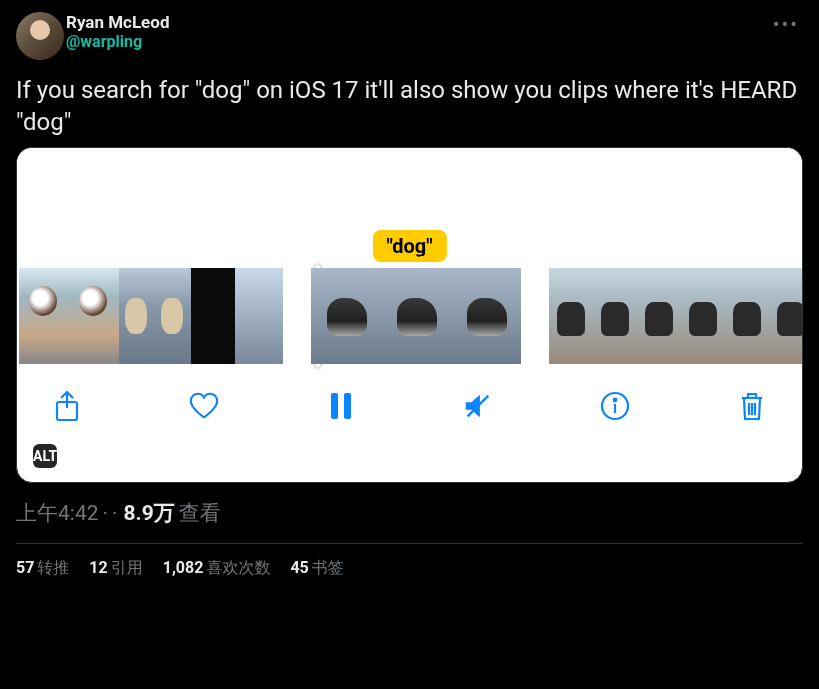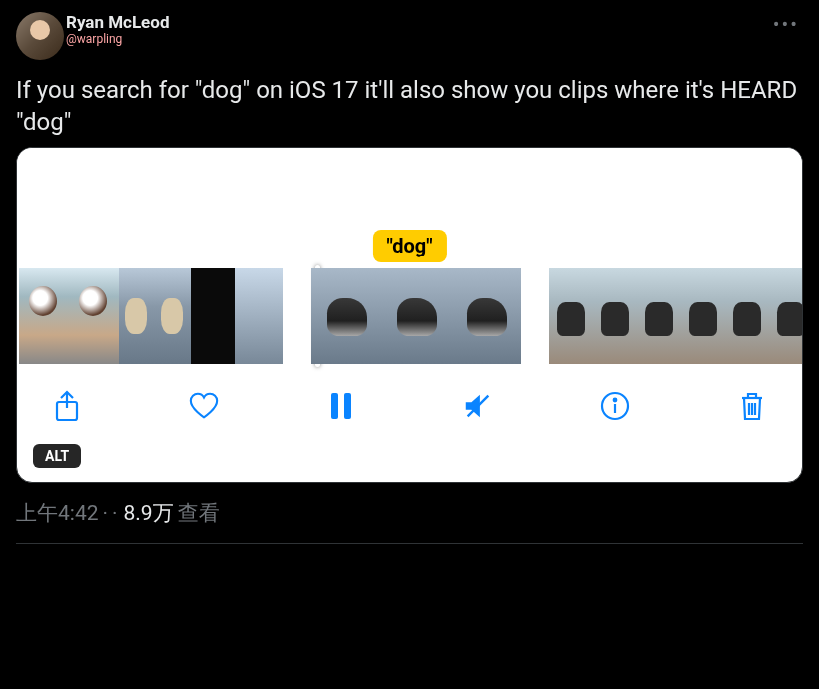--- a/index.html
+++ b/index.html
@@ -37,22 +37,23 @@
     background: #e8c8a8;
     border-radius: 50%;
   }
   .names { flex: 1; }
   .display-name {
     font-weight: 700;
     font-size: 17px;
     color: #e7e9ea;
   }
   .handle {
-    font-size: 12px;
-    color: #fca5a5;
+    font-size: 16px;
+    color: #14b8a6;
+    font-weight: bold;
   }
   .more {
     color: #71767b;
     font-size: 20px;
     letter-spacing: 2px;
     padding: 0 4px;
   }
   .body-text {
     font-size: 24px;
     line-height: 1.35;
@@ -197,36 +198,36 @@
     justify-content: center;
   }
   .alt-badge {
     position: absolute;
     left: 16px;
     bottom: 14px;
     background: rgba(0,0,0,0.85);
     color: #fff;
     font-size: 14px;
     font-weight: 700;
-    padding: 4px 12px;
+    padding: 4px 0;
     border-radius: 6px;
     text-align: center;
   }
   .meta {
     margin-top: 16px;
     color: #71767b;
     font-size: 21px;
     display: flex;
     flex-wrap: wrap;
     gap: 4px;
     align-items: center;
   }
   .meta .views-count {
     color: #e7e9ea;
-    font-weight: 400;
+    font-weight: 700;
     margin-left: 2px;
   }
   .divider {
     border-top: 1px solid #2f3336;
     margin-top: 16px;
     margin-bottom: 14px;
   }
   .stats {
     display: flex;
     gap: 20px;
@@ -338,14 +339,28 @@
   <div class="meta">
     <span>上午4:42</span>
     <span> · </span>
     <span> · </span>
     <span class="views-count">8.9万</span>
     <span>查看</span>
   </div>
 
   <div class="divider"></div>
 
+  <div class="stats">
+    <div>
+      <span class="num">57</span><span>转推</span>
+    </div>
+    <div>
+      <span class="num">12</span><span>引用</span>
+    </div>
+    <div>
+      <span class="num">1,082</span><span>喜欢次数</span>
+    </div>
+    <div>
+      <span class="num">45</span><span>书签</span>
+    </div>
+  </div>
 
 </div>
 
 </body></html>

